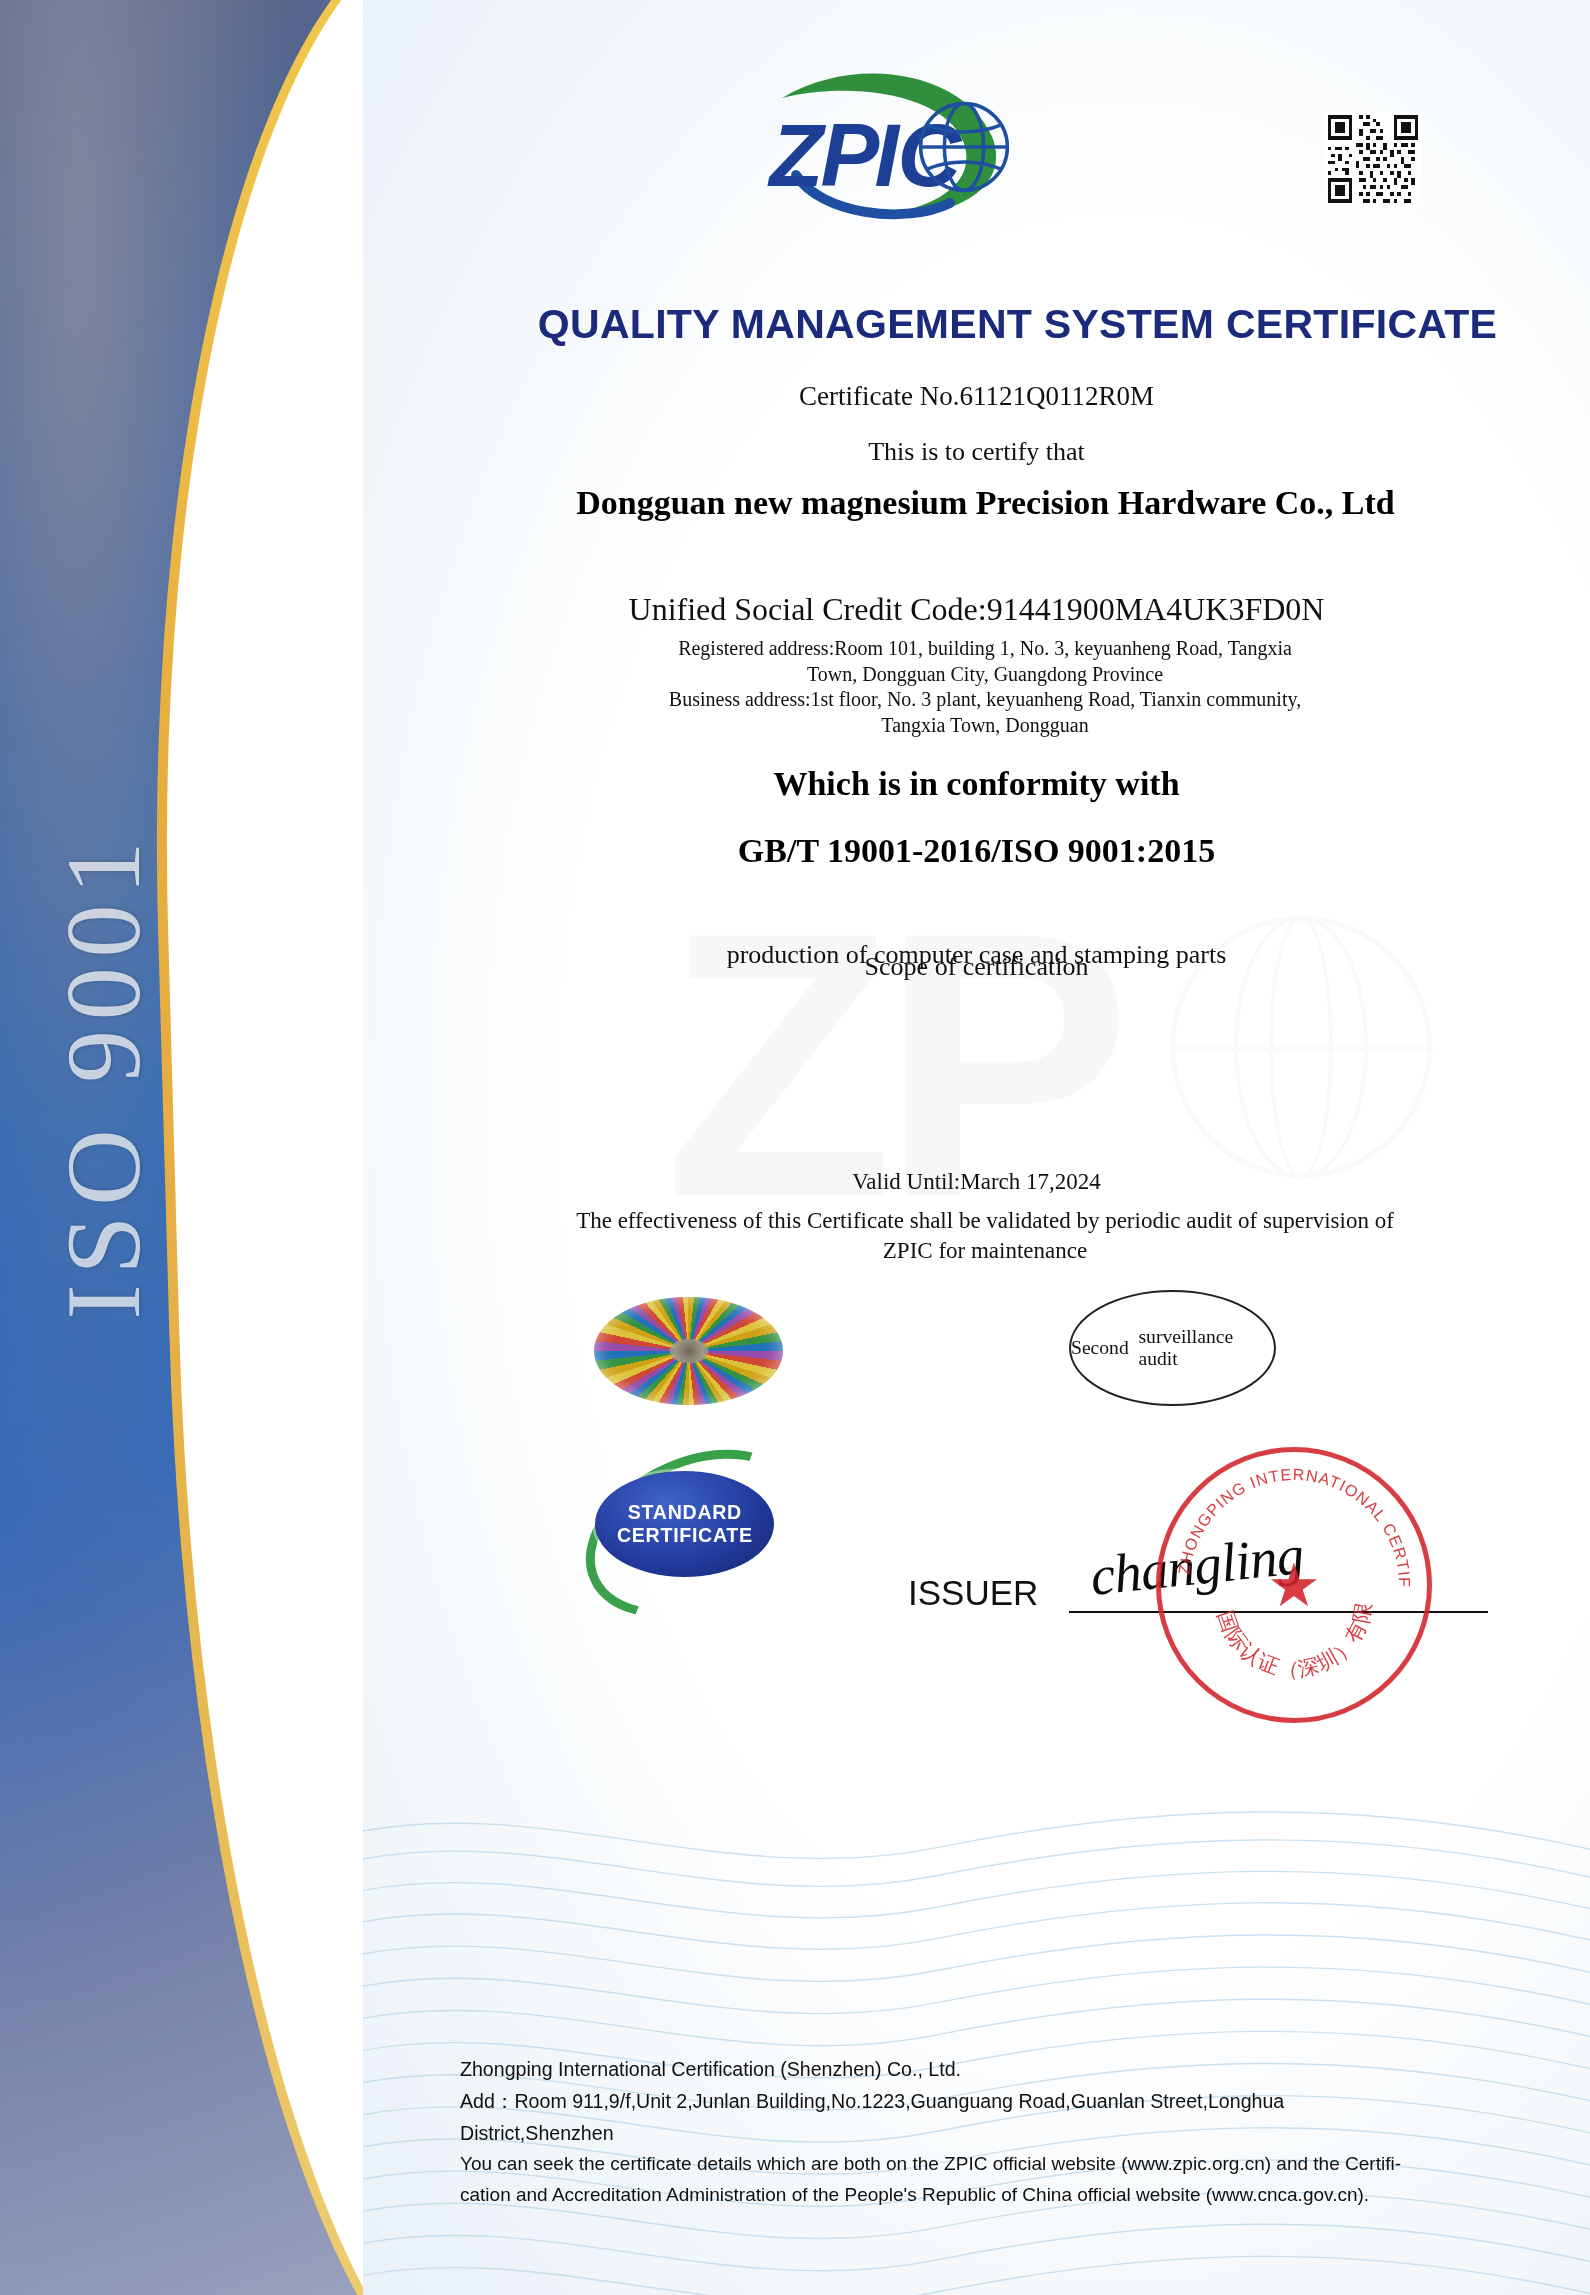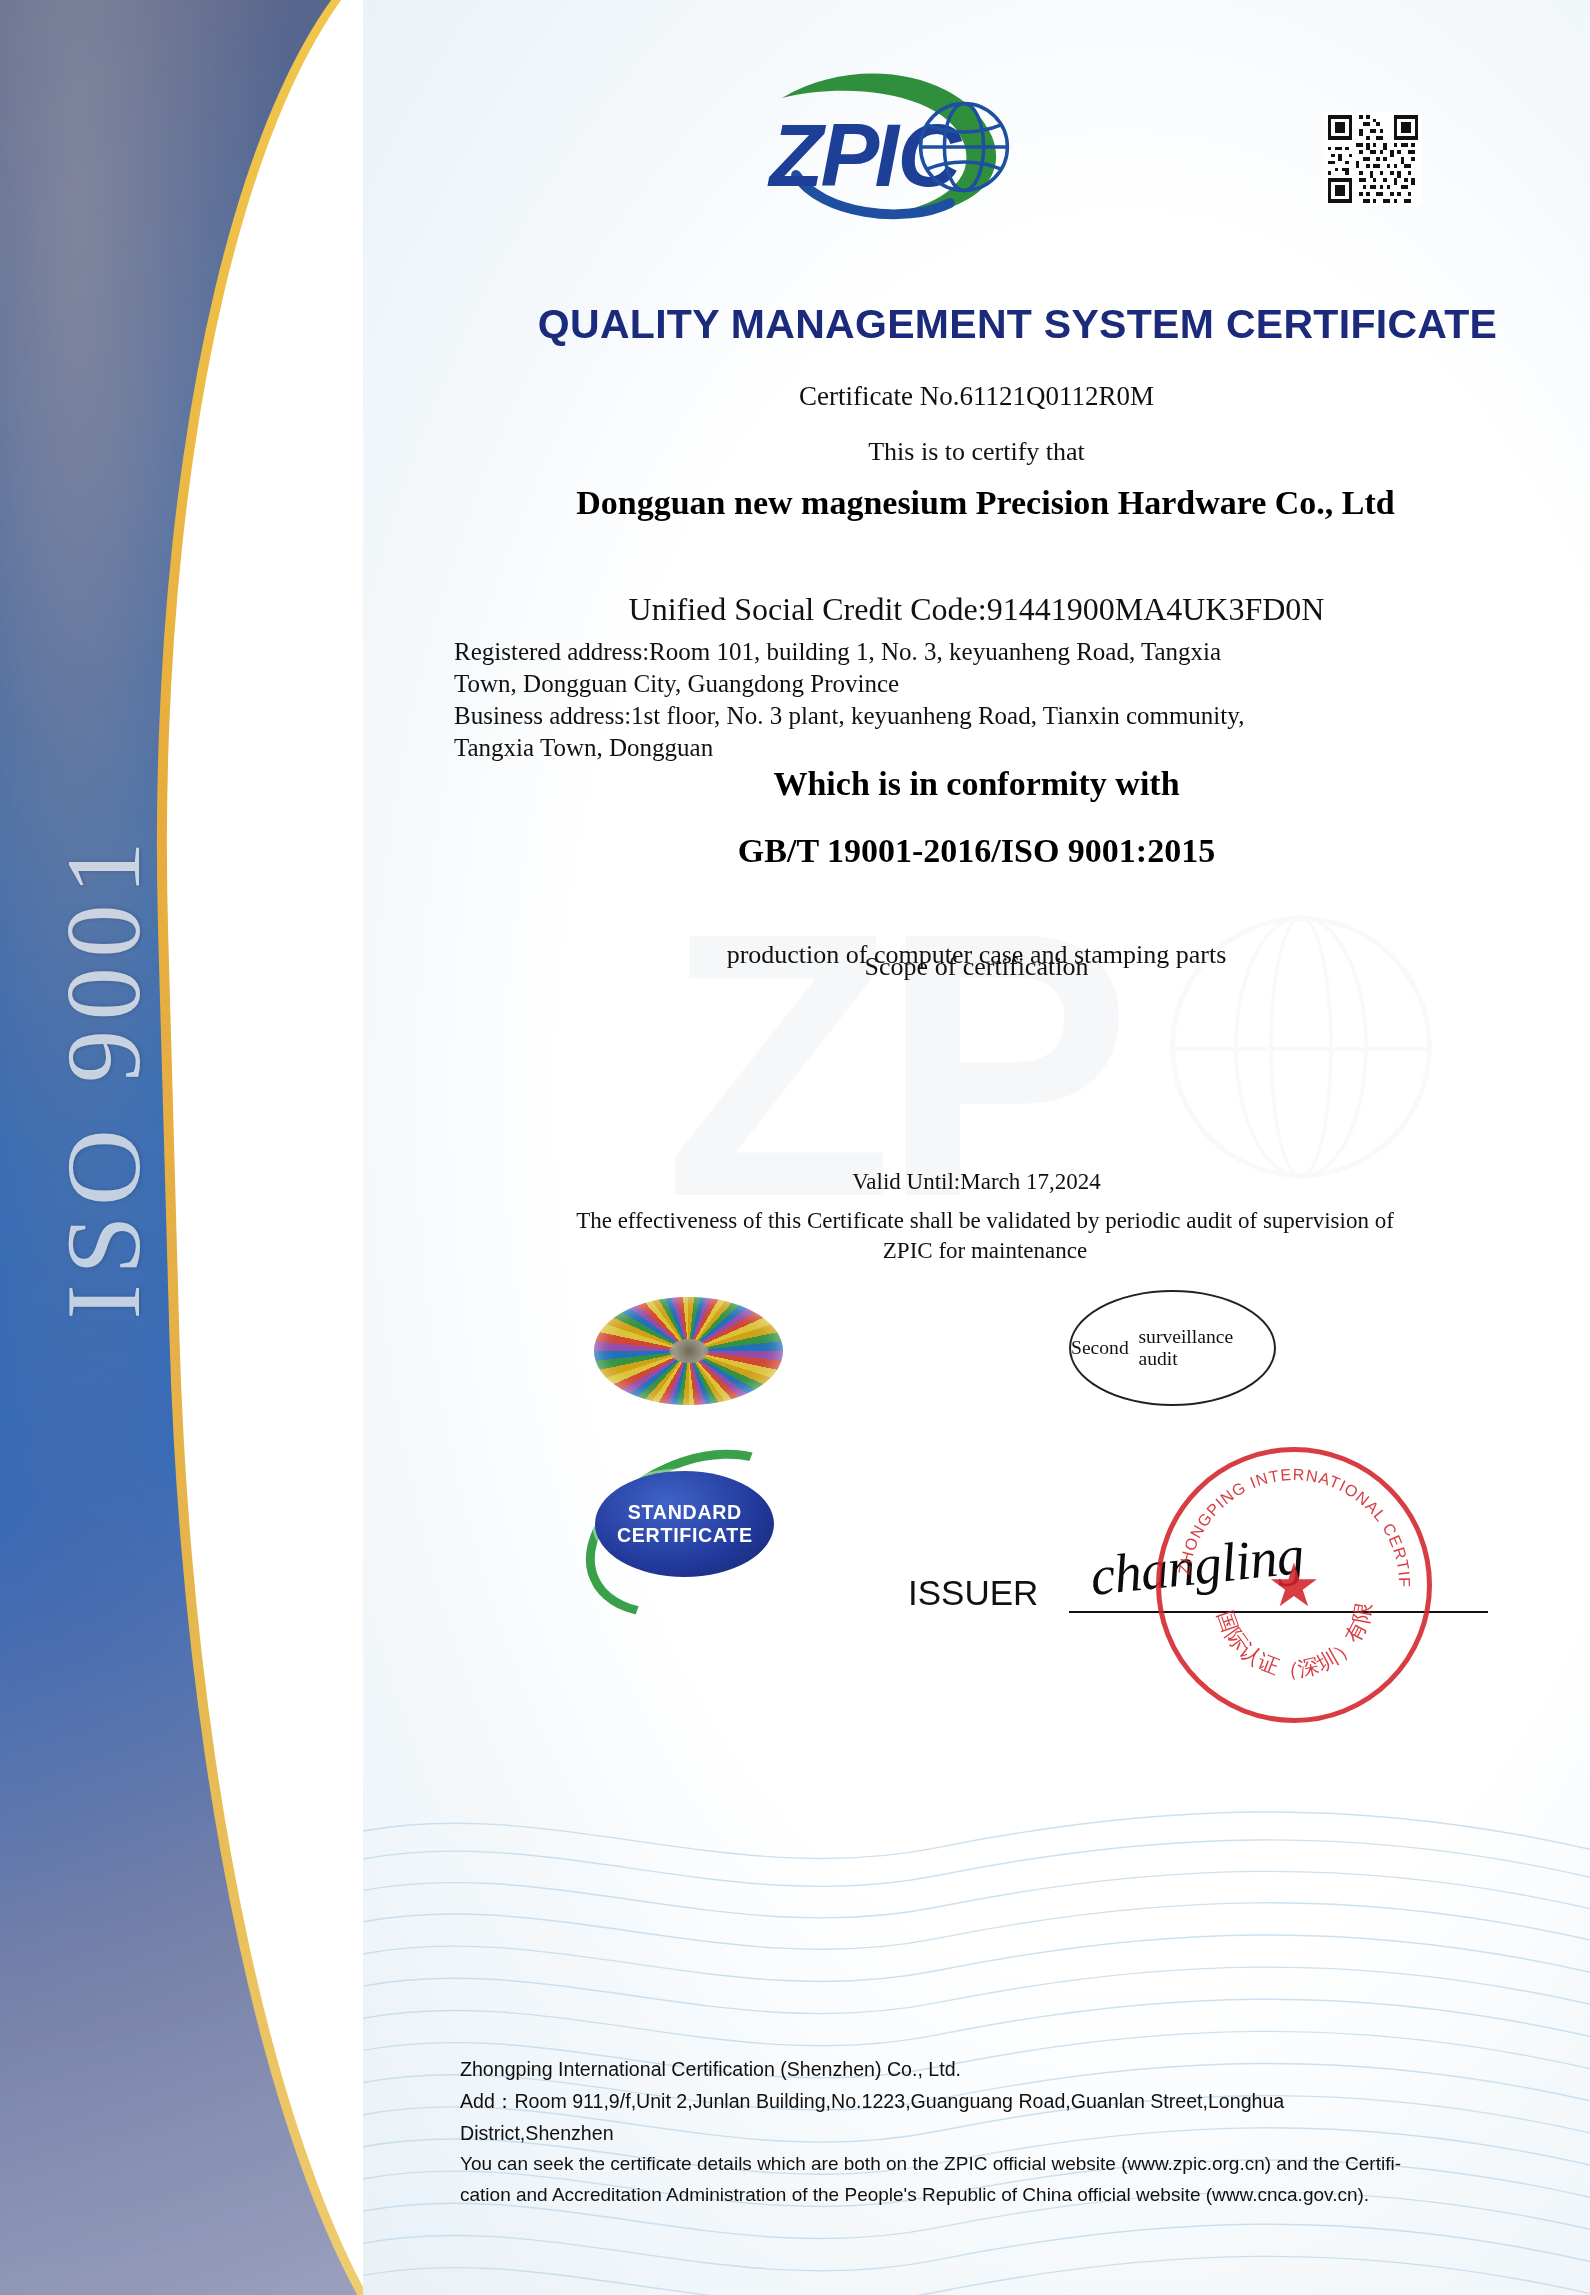--- a/index.html
+++ b/index.html
@@ -184,21 +184,22 @@
     left: 0; top: 591px;
     width: 100%;
     text-align: center;
     font-size: 32px;
     color: #111;
   }
   .addr-block {
     position: absolute;
     left: 91px; top: 636px;
     width: 1062px;
-    font-size: 25px;
+    text-align: center;
+    font-size: 20px;
     line-height: 1.28;
     color: #111;
   }
   .conformity {
     position: absolute;
     left: 0; top: 765px;
     width: 100%;
     text-align: center;
     font-size: 34px;
     font-weight: bold;

